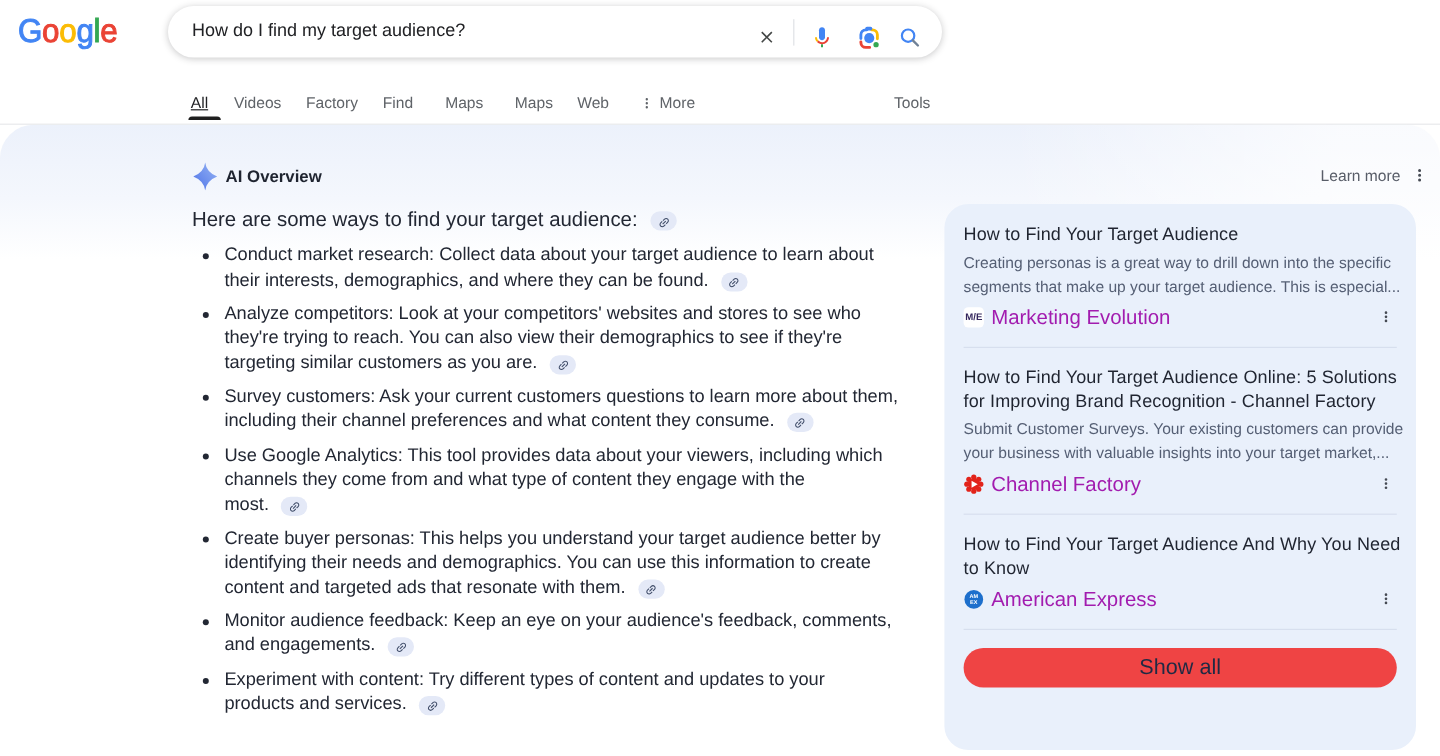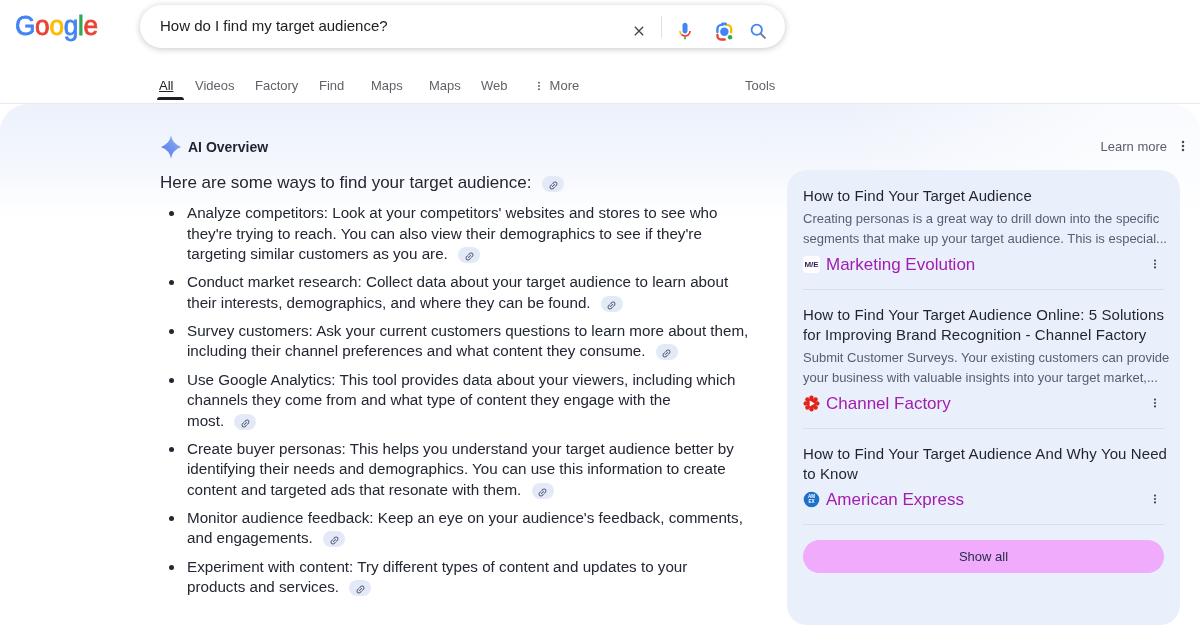--- a/index.html
+++ b/index.html
@@ -45,22 +45,22 @@
   
   #card { left:787px; top:170px; width:393px; height:455px; background:#e9f0fb;
     border-radius:20px; padding:16px; }
   .ctitle { font-size:15px; line-height:20px; color:#1f2430; letter-spacing:0.1px; white-space:nowrap; }
   .csnip { font-size:13px; line-height:20px; color:#555f74; margin-top:3px; white-space:nowrap; }
   .csrc { margin-top:7px; height:17px; display:flex; align-items:center; position:relative; }
   .csrc .favicon { width:17px; height:17px; margin-right:6px; }
   .csrc .sname { font-size:17px; color:#a21caf; }
   .cdiv { height:1px; background:#d7dfee; margin:16px 0 15px 0; }
   .dots3 { position:absolute; right:2px; top:1px; }
-  #showall { margin-top:15px; height:33px; background:#f0abfc; border-radius:17px;
-    text-align:center; line-height:33px; font-size:13px; color:#1f2a44; }
+  #showall { margin-top:15px; height:33px; background:#ef4444; border-radius:17px;
+    text-align:center; line-height:33px; font-size:18px; color:#1f2a44; }
 </style>
 </head>
 <body>
 <div id="page">
 
   <div id="logo" class="abs"><span style="color:#4285F4">G</span><span style="color:#EA4335">o</span><span style="color:#FBBC05">o</span><span style="color:#4285F4">g</span><span style="color:#34A853">l</span><span style="color:#EA4335">e</span></div>
 
   <div id="searchbar" class="abs">
     <div id="query">How do I find my target audience?</div>
 
@@ -122,24 +122,24 @@
   <div id="learnmore">Learn more</div>
   <svg class="abs" style="left:1175px; top:138px" width="16" height="16" viewBox="0 0 24 24">
       <path fill="#454a53" d="M12 8a1.9 1.9 0 1 0 0-3.8A1.9 1.9 0 0 0 12 8zm0 5.9a1.9 1.9 0 1 0 0-3.8 1.9 1.9 0 0 0 0 3.8zm0 5.9a1.9 1.9 0 1 0 0-3.8 1.9 1.9 0 0 0 0 3.8z"></path>
     </svg>
 
   <div id="headline" class="abs">Here are some ways to find your target audience: <span class="chip"><svg width="11" height="11" viewBox="0 0 24 24" transform="rotate(-45)">
           <path fill="#3f4c68" d="M3.9 12c0-1.71 1.39-3.1 3.1-3.1h4V7H7c-2.76 0-5 2.24-5 5s2.24 5 5 5h4v-1.9H7c-1.71 0-3.1-1.39-3.1-3.1zM8 13h8v-2H8v2zm9-6h-4v1.9h4c1.71 0 3.1 1.39 3.1 3.1s-1.39 3.1-3.1 3.1h-4V17h4c2.76 0 5-2.24 5-5s-2.24-5-5-5z"></path>
         </svg></span></div>
 
   <ul id="bullets" class="abs">
+    <li>Conduct market research: Collect data about your target audience to learn about<br>their interests, demographics, and where they can be found. <span class="chip"><svg width="11" height="11" viewBox="0 0 24 24" transform="rotate(-45)">
+            <path fill="#3f4c68" d="M3.9 12c0-1.71 1.39-3.1 3.1-3.1h4V7H7c-2.76 0-5 2.24-5 5s2.24 5 5 5h4v-1.9H7c-1.71 0-3.1-1.39-3.1-3.1zM8 13h8v-2H8v2zm9-6h-4v1.9h4c1.71 0 3.1 1.39 3.1 3.1s-1.39 3.1-3.1 3.1h-4V17h4c2.76 0 5-2.24 5-5s-2.24-5-5-5z"></path>
+          </svg></span></li>
     <li>Analyze competitors: Look at your competitors' websites and stores to see who<br>they're trying to reach. You can also view their demographics to see if they're<br>targeting similar customers as you are. <span class="chip"><svg width="11" height="11" viewBox="0 0 24 24" transform="rotate(-45)">
-            <path fill="#3f4c68" d="M3.9 12c0-1.71 1.39-3.1 3.1-3.1h4V7H7c-2.76 0-5 2.24-5 5s2.24 5 5 5h4v-1.9H7c-1.71 0-3.1-1.39-3.1-3.1zM8 13h8v-2H8v2zm9-6h-4v1.9h4c1.71 0 3.1 1.39 3.1 3.1s-1.39 3.1-3.1 3.1h-4V17h4c2.76 0 5-2.24 5-5s-2.24-5-5-5z"></path>
-          </svg></span></li>
-    <li>Conduct market research: Collect data about your target audience to learn about<br>their interests, demographics, and where they can be found. <span class="chip"><svg width="11" height="11" viewBox="0 0 24 24" transform="rotate(-45)">
             <path fill="#3f4c68" d="M3.9 12c0-1.71 1.39-3.1 3.1-3.1h4V7H7c-2.76 0-5 2.24-5 5s2.24 5 5 5h4v-1.9H7c-1.71 0-3.1-1.39-3.1-3.1zM8 13h8v-2H8v2zm9-6h-4v1.9h4c1.71 0 3.1 1.39 3.1 3.1s-1.39 3.1-3.1 3.1h-4V17h4c2.76 0 5-2.24 5-5s-2.24-5-5-5z"></path>
           </svg></span></li>
     <li>Survey customers: Ask your current customers questions to learn more about them,<br>including their channel preferences and what content they consume. <span class="chip"><svg width="11" height="11" viewBox="0 0 24 24" transform="rotate(-45)">
             <path fill="#3f4c68" d="M3.9 12c0-1.71 1.39-3.1 3.1-3.1h4V7H7c-2.76 0-5 2.24-5 5s2.24 5 5 5h4v-1.9H7c-1.71 0-3.1-1.39-3.1-3.1zM8 13h8v-2H8v2zm9-6h-4v1.9h4c1.71 0 3.1 1.39 3.1 3.1s-1.39 3.1-3.1 3.1h-4V17h4c2.76 0 5-2.24 5-5s-2.24-5-5-5z"></path>
           </svg></span></li>
     <li>Use Google Analytics: This tool provides data about your viewers, including which<br>channels they come from and what type of content they engage with the<br>most. <span class="chip"><svg width="11" height="11" viewBox="0 0 24 24" transform="rotate(-45)">
             <path fill="#3f4c68" d="M3.9 12c0-1.71 1.39-3.1 3.1-3.1h4V7H7c-2.76 0-5 2.24-5 5s2.24 5 5 5h4v-1.9H7c-1.71 0-3.1-1.39-3.1-3.1zM8 13h8v-2H8v2zm9-6h-4v1.9h4c1.71 0 3.1 1.39 3.1 3.1s-1.39 3.1-3.1 3.1h-4V17h4c2.76 0 5-2.24 5-5s-2.24-5-5-5z"></path>
           </svg></span></li>
     <li>Create buyer personas: This helps you understand your target audience better by<br>identifying their needs and demographics. You can use this information to create<br>content and targeted ads that resonate with them. <span class="chip"><svg width="11" height="11" viewBox="0 0 24 24" transform="rotate(-45)">
             <path fill="#3f4c68" d="M3.9 12c0-1.71 1.39-3.1 3.1-3.1h4V7H7c-2.76 0-5 2.24-5 5s2.24 5 5 5h4v-1.9H7c-1.71 0-3.1-1.39-3.1-3.1zM8 13h8v-2H8v2zm9-6h-4v1.9h4c1.71 0 3.1 1.39 3.1 3.1s-1.39 3.1-3.1 3.1h-4V17h4c2.76 0 5-2.24 5-5s-2.24-5-5-5z"></path>

